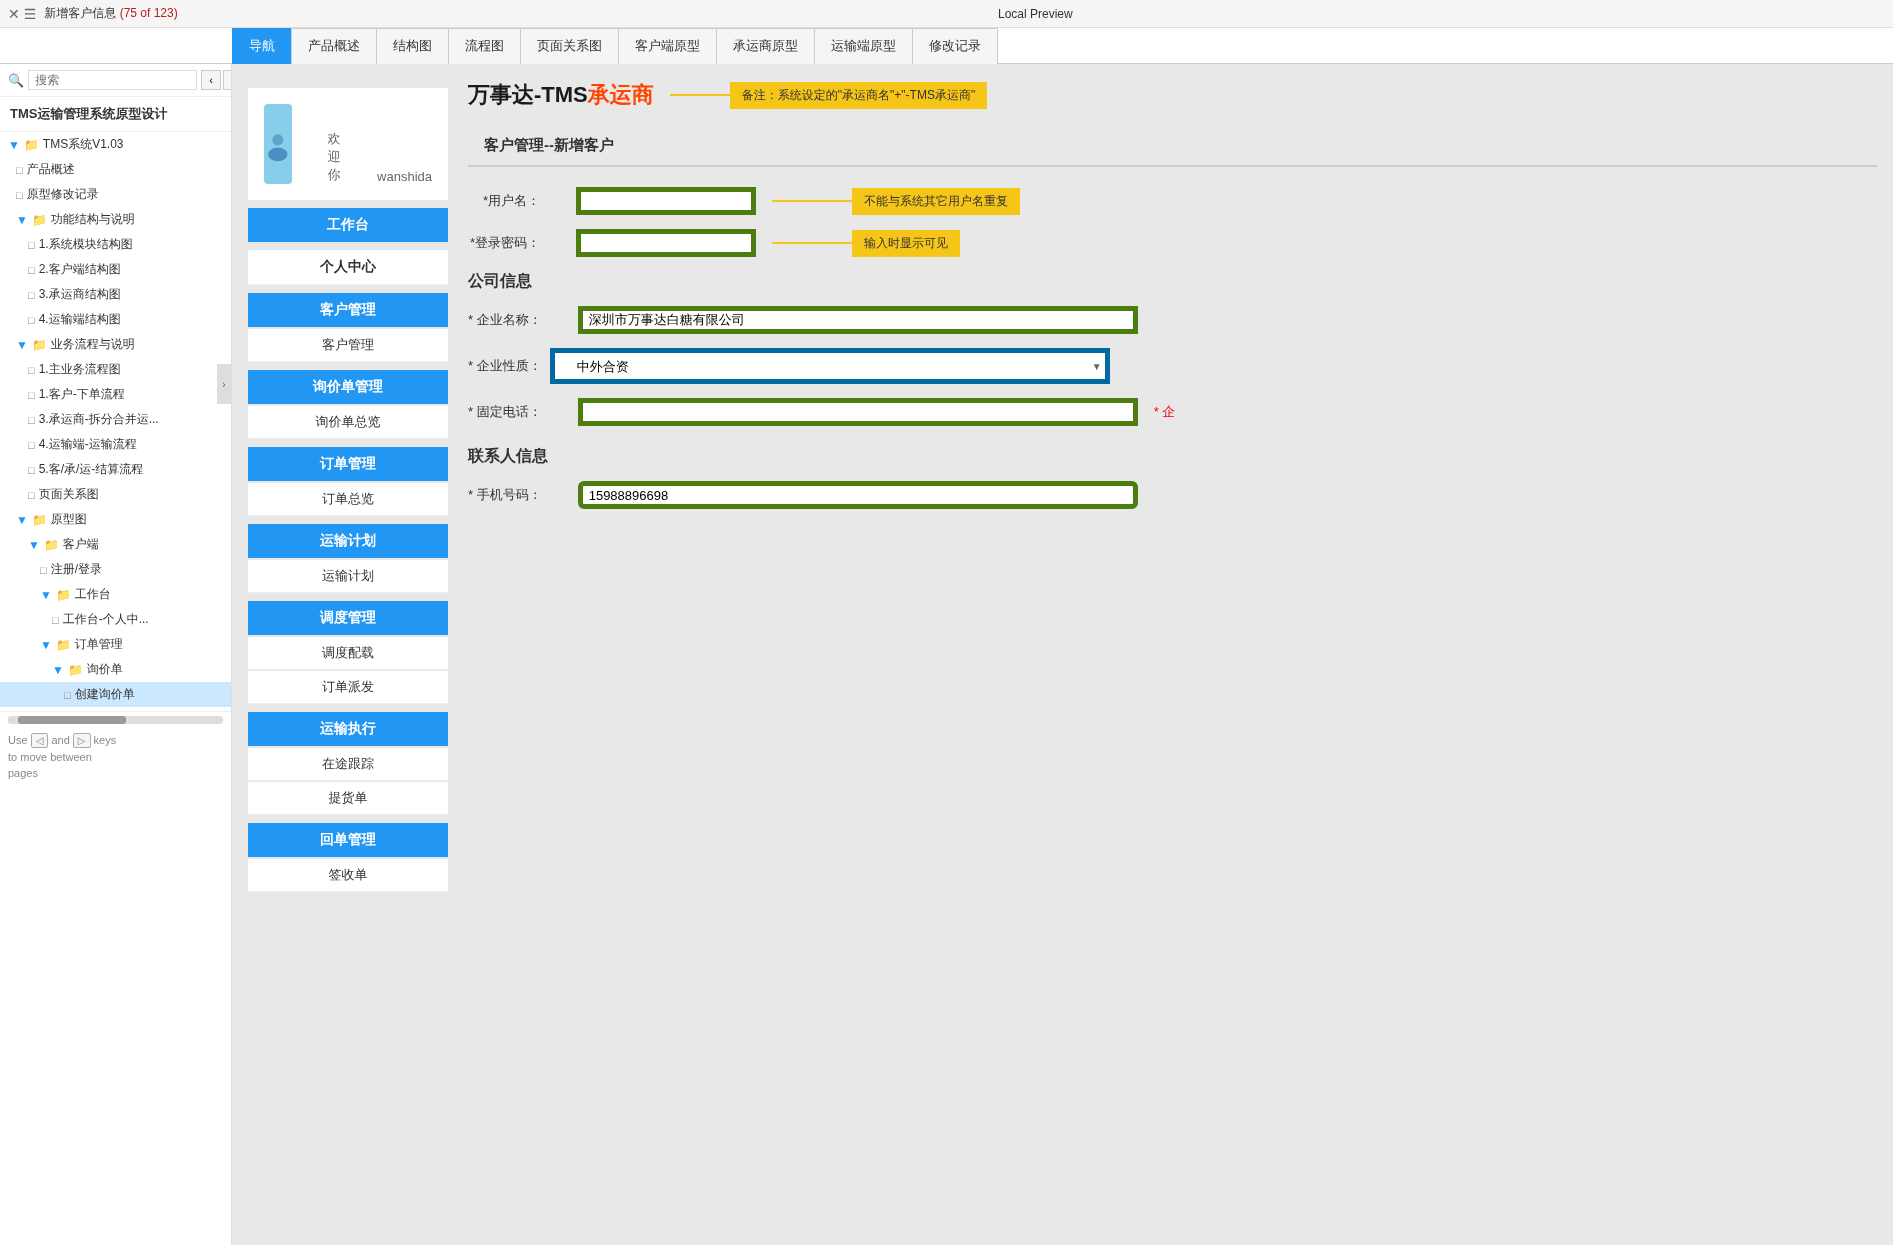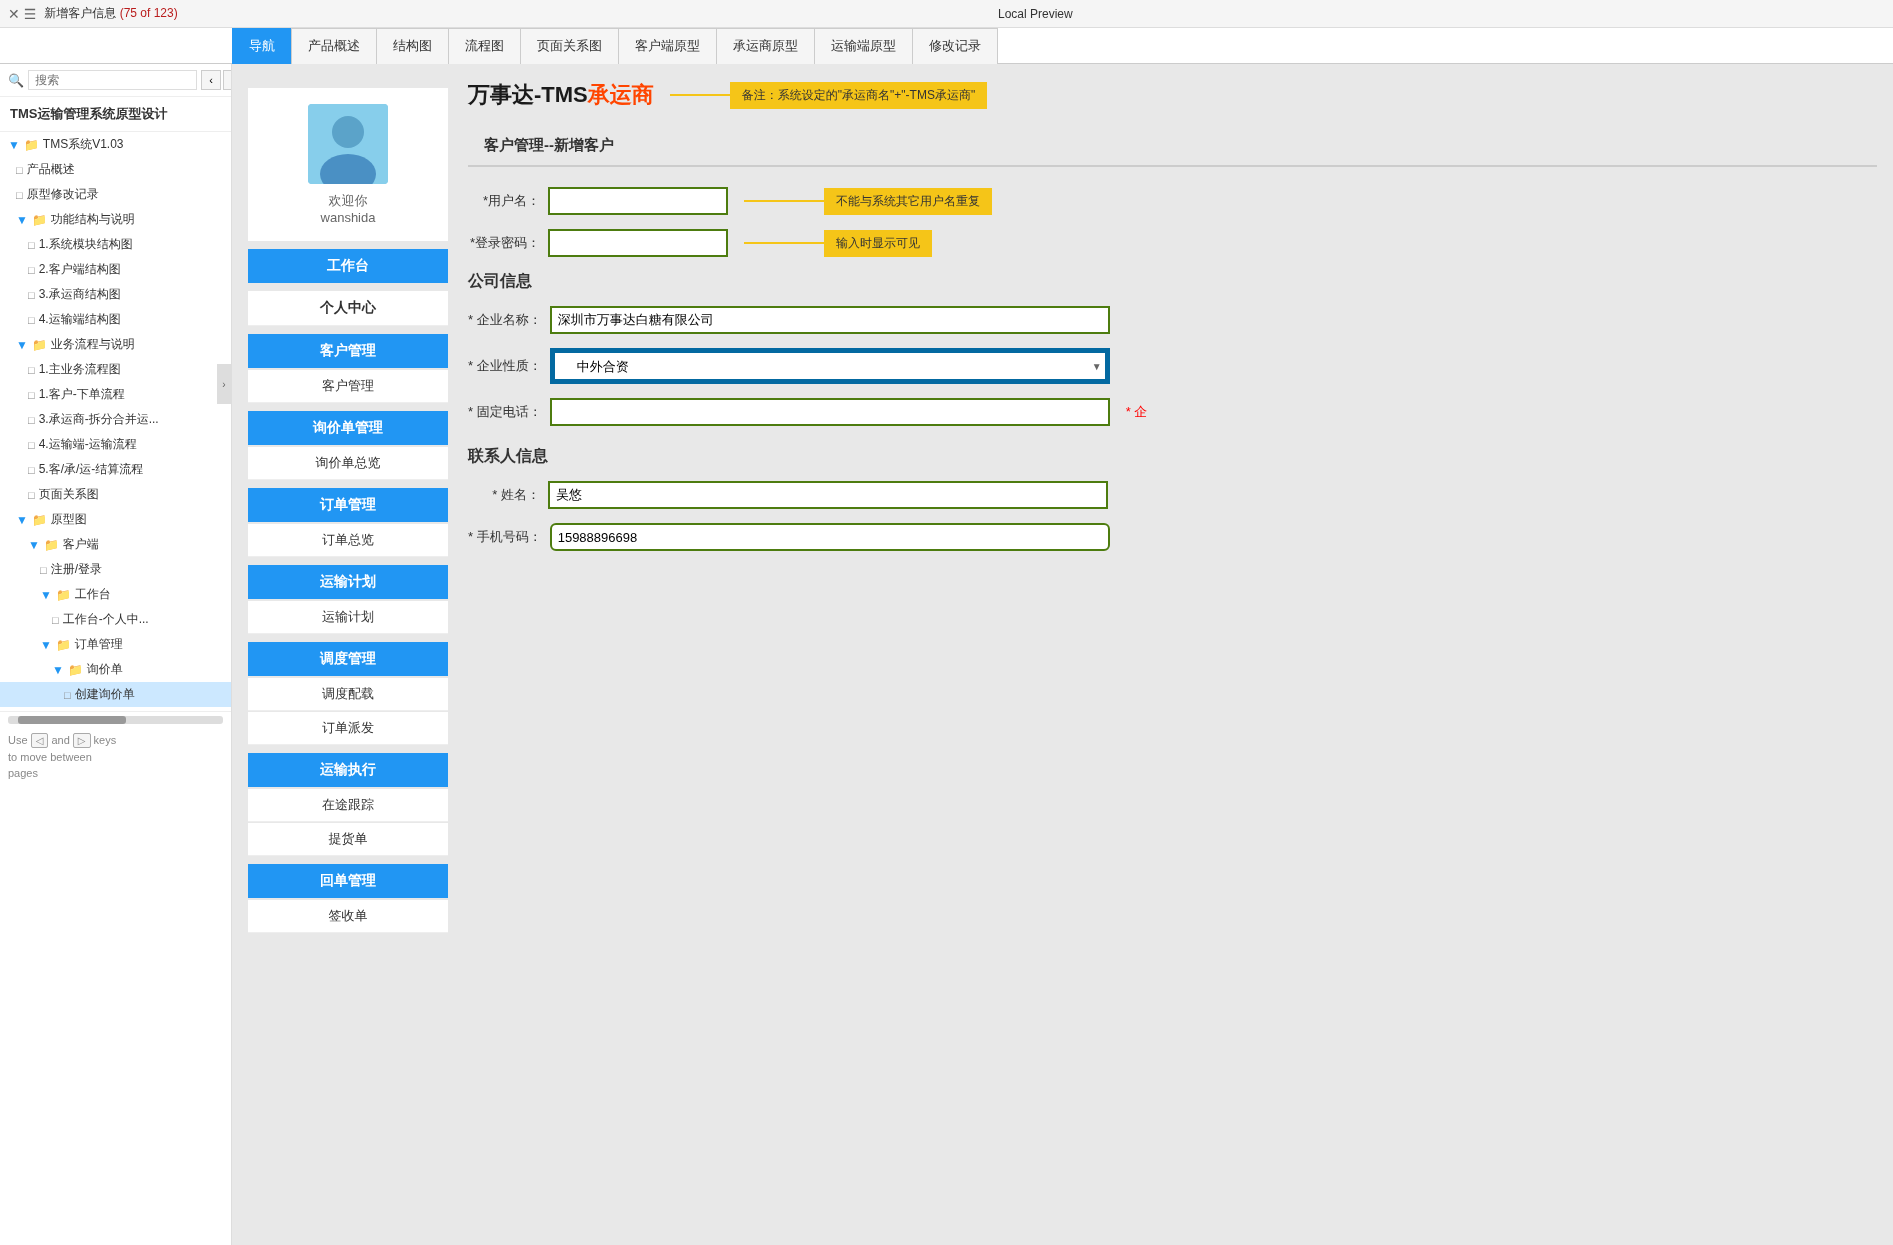--- a/index.html
+++ b/index.html
@@ -88,22 +88,22 @@
     
     .form-row {
       display: flex; align-items: center; margin-bottom: 14px;
       position: relative;
     }
     .form-label {
       font-size: 13px; color: #333; min-width: 80px;
       text-align: right; padding-right: 8px;
     }
     .form-input {
-      width: 200px; height: 28px; border: 2px solid #4d7c0f;
-      padding: 12px 6px; font-size: 13px; outline: none;
+      width: 200px; height: 28px; border: 5px solid #4d7c0f;
+      padding: 0 6px; font-size: 13px; outline: none; margin-left: 28px;
     }
     .form-input.wide { width: 560px; }
     
     .form-select {
       width: 560px; height: 36px; border: 5px solid #0369a1;
       padding: 0 22px; font-size: 13px; outline: none;
       background: #fff; appearance: none; cursor: pointer;
     }
     
     
@@ -305,21 +305,21 @@
     </div>
 
     <div style="position:absolute;right:0;top:300px;width:14px;height:40px;background:#ddd;display:flex;align-items:center;justify-content:center;cursor:pointer;font-size:10px;color:#666;">›</div>
   </div>
 
   <div class="content-area">
     <div class="page-inner">
 
       <div class="left-menu">
 
-        <div style="background:#fff;padding:16px;display:flex;flex-direction:column;align-items:center;margin-bottom:8px;">
+        <div style="background:#fff;padding:16px;display:flex;flex-direction:row;align-items:flex-end;margin-bottom:8px;gap:36px;">
           <div style="width:80px;height:80px;background:#87ceeb;border-radius:4px;overflow:hidden;display:flex;align-items:flex-end;justify-content:center;">
             <svg viewBox="0 0 80 80" width="80" height="80">
               <rect width="80" height="80" fill="#87ceeb"></rect>
               <circle cx="40" cy="28" r="16" fill="#5ba3c9"></circle>
               <ellipse cx="40" cy="70" rx="28" ry="20" fill="#4a90c4"></ellipse>
             </svg>
           </div>
           <div style="margin-top:8px;font-size:13px;color:#666;">欢迎你</div>
           <div style="font-size:13px;color:#666;">wanshida</div>
         </div>
@@ -416,24 +416,20 @@
 
         <div class="form-row">
           <span class="form-label">* 固定电话：</span>
           <input type="text" class="form-input wide" style="width: 560px;">
           <span style="margin-left:16px;font-size:13px;color:#f00;">* 企</span>
         </div>
 
 
         <div class="contact-info-title">联系人信息</div>
 
-        <div class="form-row">
-          <span class="form-label">* 姓名：</span>
-          <input type="text" class="form-input wide" style="width: 560px;" value="吴悠">
-        </div>
 
         <div class="form-row">
           <span class="form-label">* 手机号码：</span>
           <input type="text" class="form-input wide" style="width: 560px; border-radius: 6px;" value="15988896698">
         </div>
 
       </div>
     </div>
   </div>
 </div>

